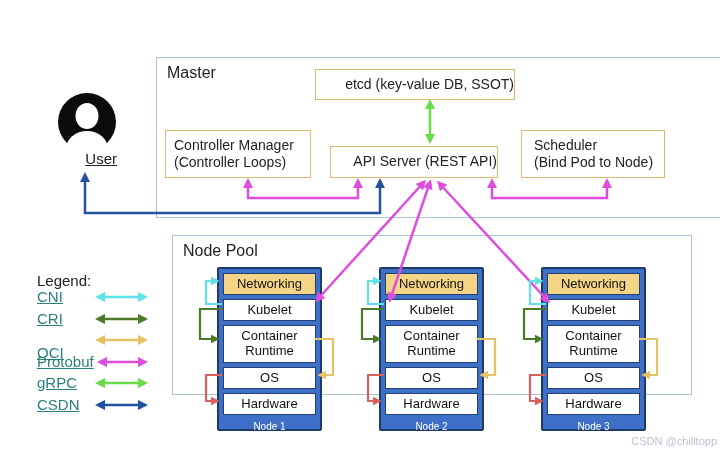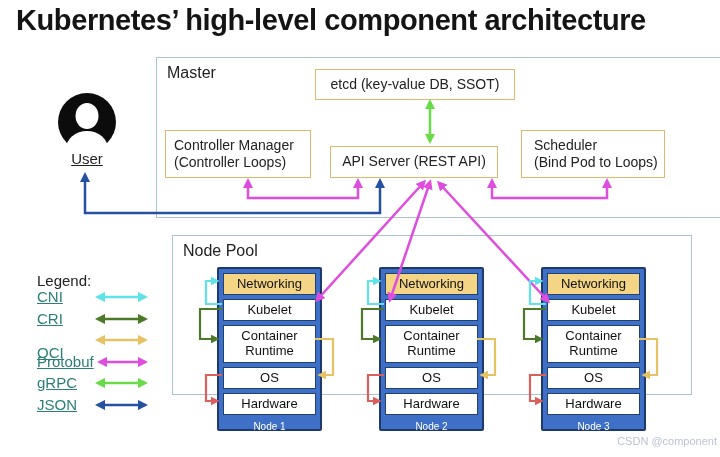--- a/index.html
+++ b/index.html
@@ -14,30 +14,30 @@
   
   .outer-box { position:absolute; border:1.6px solid var(--outer_border); background:#fff; box-sizing:border-box; }
   #master   { left:156px; top:57px;  width:610px; height:161px; }
   #nodepool { left:172px; top:235px; width:520px; height:160px; }
   .outer-label { position:absolute; left:10px; top:6px; font-size:16px; color:#222; }
 
   
   .tanbox {
     position:absolute; border:1.5px solid var(--tan_border); background:#fff;
     font-size:14px; color:#222; box-sizing:border-box;
-    display:flex; align-items:center; justify-content:center; line-height:1.25;
+    display:flex; align-items:center; justify-content:flex-end; line-height:1.25;
   }
   #etcd-box  { left:158px; top:11px; width:200px; height:31px; }
   #cm-box    { left:8px;   top:72px; width:146px; height:48px; flex-direction:column; align-items:flex-start; justify-content:center; padding-left:8px; }
   #api-box   { left:173px; top:88px; width:168px; height:32px; }
   #sched-box { left:364px; top:72px; width:144px; height:48px; flex-direction:column; align-items:flex-start; justify-content:center; padding-left:12px; }
 
   
   #user-icon { position:absolute; left:57px; top:92px; }
-  #user-label { position:absolute; left:57px; top:150px; width:60px; text-align:center; font-size:15px; color:#222;text-decoration:underline; }
+  #user-label { position:absolute; left:57px; top:150px; width:60px; text-align:right; font-size:15px; color:#222;text-decoration:underline; }
 
   
   .node {
     position:absolute; top:31px; width:105px; height:164px; box-sizing:border-box;
     background:var(--node_blue); border:2px solid var(--node_border); border-radius:2px;
     display:flex; flex-direction:column; padding:4px; gap:4px;
   }
   .node.n1 { left:44px; }  .node.n2 { left:206px; }  .node.n3 { left:368px; }
   .nrow {
     background:#fff; border:1.5px solid var(--row_border); box-sizing:border-box;
@@ -68,21 +68,20 @@
   .legarr { fill:none; stroke-width:2.6; }
 
   
   .watermark { position:absolute; right:3px; top:435px; font-size:11px; color:#bcc2d2; }
 </style>
 </head>
 <body>
 
 <div id="stage">
 
-  <div class="title">Kubernetes’ high-level component architecture</div>
 
   <svg id="user-icon" width="60" height="60" viewBox="0 0 60 60">
     <circle cx="30" cy="30" r="29" fill="#0c0c0c"></circle>
     <ellipse cx="30" cy="24" rx="11.5" ry="13" fill="#ffffff"></ellipse>
     <ellipse cx="30" cy="57" rx="21" ry="18" fill="#ffffff"></ellipse>
   </svg>
   <div id="user-label">User</div>
 
   <div id="master" class="outer-box">
     <div class="outer-label">Master</div>
@@ -91,21 +90,21 @@
     </div>
     <div id="cm-box" class="tanbox">
       <span>Controller Manager</span>
       <span>(Controller Loops)</span>
     </div>
     <div id="api-box" class="tanbox">
       <span>API Server (REST API)</span>
     </div>
     <div id="sched-box" class="tanbox">
       <span>Scheduler</span>
-      <span>(Bind Pod to Loops)</span>
+      <span>(Bind Pod to Node)</span>
     </div>
   </div>
 
   <div id="nodepool" class="outer-box">
     <div class="outer-label">Node Pool</div>
 
     <div class="node n1">
       <div class="nrow net h22">Networking</div>
       <div class="nrow h22">Kubelet</div>
       <div class="nrow h38">Container Runtime</div>
@@ -132,21 +131,21 @@
       <div class="nfoot">Node 3</div>
     </div>
   </div>
 
   <div class="legend-title">Legend:</div>
   <div id="leg-cni" class="leg-label">CNI</div>
   <div id="leg-cri" class="leg-label">CRI</div>
   <div id="leg-oci" class="leg-label">OCI</div>
   <div id="leg-pb" class="leg-label">Protobuf</div>
   <div id="leg-grpc" class="leg-label">gRPC</div>
-  <div id="leg-json" class="leg-label">JSON</div>
+  <div id="leg-json" class="leg-label">CSDN</div>
 
   <svg id="arrows">
     <defs>
       <marker id="mk-cni" viewBox="0 0 10 10" refX="7" refY="5" markerWidth="4" markerHeight="4" orient="auto-start-reverse">
           <path d="M0,0 L10,5 L0,10 z" class="f-cni"></path>
         </marker>
       <marker id="mk-cri" viewBox="0 0 10 10" refX="7" refY="5" markerWidth="4" markerHeight="4" orient="auto-start-reverse">
           <path d="M0,0 L10,5 L0,10 z" class="f-cri"></path>
         </marker>
       <marker id="mk-oci" viewBox="0 0 10 10" refX="7" refY="5" markerWidth="4" markerHeight="4" orient="auto-start-reverse">
@@ -194,14 +193,14 @@
     <path d="M546,375 L530,375 L530,401 L541,401" class="loop s-red" marker-end="url(#mk-red)"></path>
 
     <line x1="98" y1="297" x2="145" y2="297" class="legarr s-cni" marker-start="url(#mk-cni)" marker-end="url(#mk-cni)"></line>
     <line x1="98" y1="319" x2="145" y2="319" class="legarr s-cri" marker-start="url(#mk-cri)" marker-end="url(#mk-cri)"></line>
     <line x1="98" y1="340" x2="145" y2="340" class="legarr s-oci" marker-start="url(#mk-oci)" marker-end="url(#mk-oci)"></line>
     <line x1="100" y1="362" x2="145" y2="362" class="legarr s-pb" marker-start="url(#mk-pb)" marker-end="url(#mk-pb)"></line>
     <line x1="98" y1="383" x2="145" y2="383" class="legarr s-grpc" marker-start="url(#mk-grpc)" marker-end="url(#mk-grpc)"></line>
     <line x1="98" y1="405" x2="145" y2="405" class="legarr s-json" marker-start="url(#mk-json)" marker-end="url(#mk-json)"></line>
   </svg>
 
-  <div class="watermark">CSDN @component</div>
+  <div class="watermark">CSDN @chilltopp</div>
 </div>
 
 </body></html>

